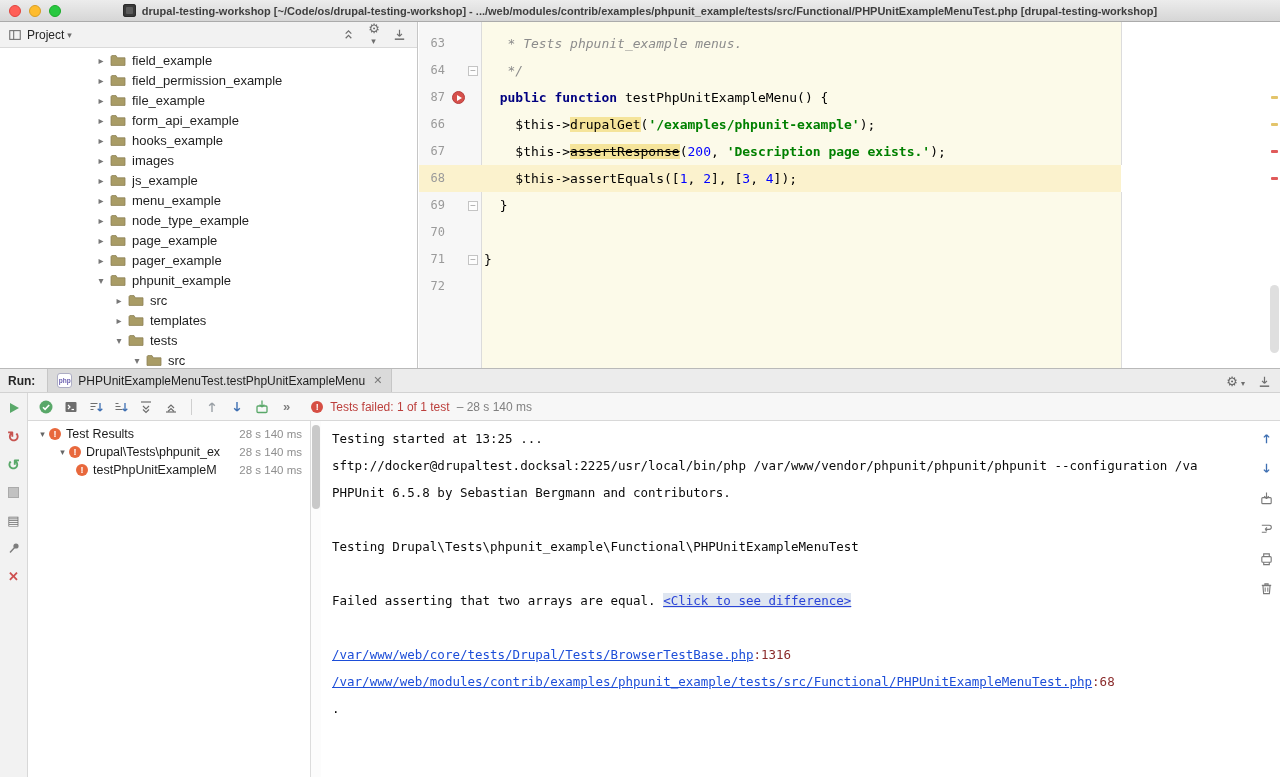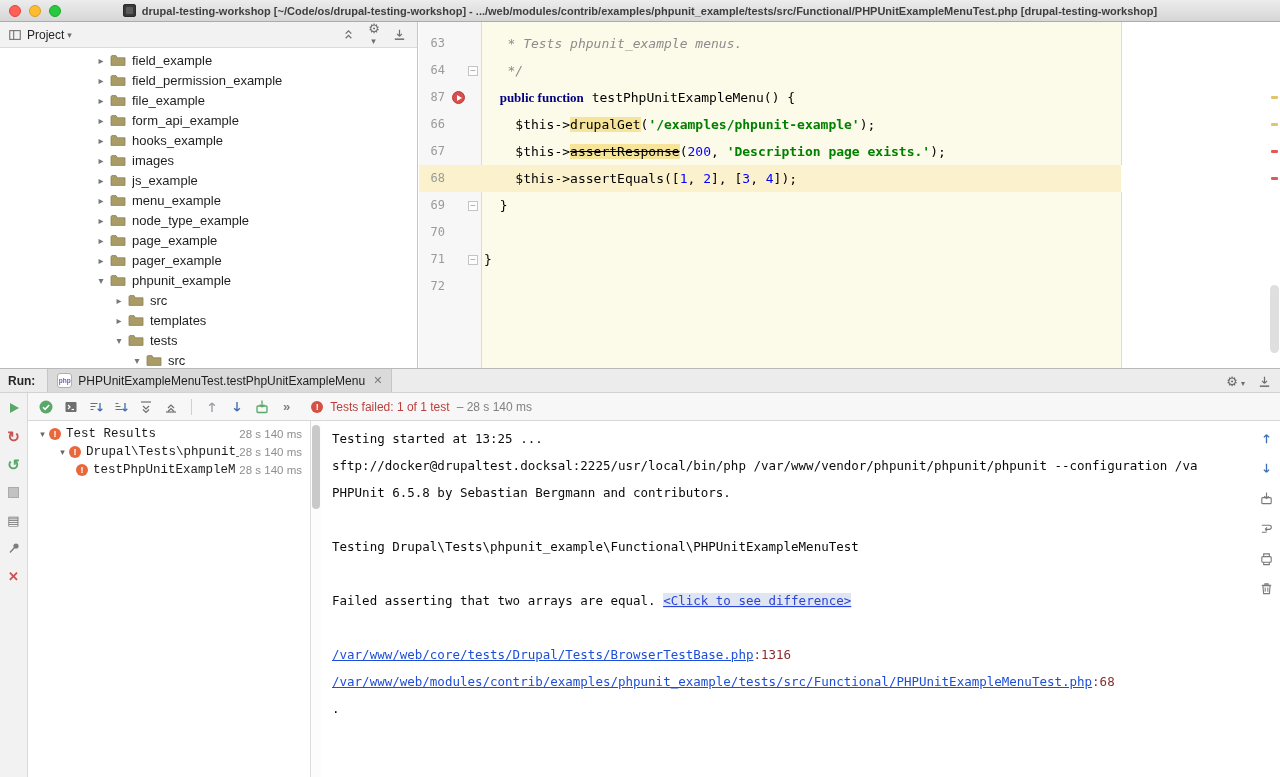--- a/index.html
+++ b/index.html
@@ -58,21 +58,21 @@
   .bp { position:absolute; left:33px; top:7px; width:13px; height:13px; border-radius:50%;
     background:#D7504B; border:1px solid #B63E3E; }
   .bp:after { content:""; position:absolute; left:4px; top:3px; border-left:5px solid #FFF;
     border-top:3px solid transparent; border-bottom:3px solid transparent; }
   .fold { position:absolute; left:49px; top:9px; width:10px; height:10px; border:1px solid #C4C4C4;
     background:#FDFDFD; color:#8A8A8A; font-size:8px; line-height:8px; text-align:center; }
   .ecode { flex:1; font-family:"DejaVu Sans Mono",monospace; font-size:13px; line-height:27px;
     white-space:pre; padding-left:3px; color:#000; }
   .seg-plain { color:#000; }
   .seg-comment { color:#8C8C8C; font-style:italic;text-align:center; }
-  .seg-keyword { color:#000080; font-weight:bold;font-family:Liberation Serif, serif; }
+  .seg-keyword { color:#000080; font-weight:bold; }
   .seg-string { color:#008000; font-weight:bold; }
   .seg-number { color:#0000FF; }
   .seg-warn { background:#F5E49A; }
   .seg-deprecated { background:#F5E49A; text-decoration:line-through; }
   .stripe-mark { position:absolute; right:2px; width:7px; height:3px; border-radius:1px; }
   .sm-y { background:#E3C46B; }
   .sm-r { background:#E05A5A; }
   .ed-thumb { position:absolute; right:1px; top:263px; width:9px; height:68px;
     background:rgba(80,80,80,.18); border-radius:5px; }
 
@@ -111,21 +111,21 @@
   .ls-stop { width:11px; height:11px; background:#C2C2C2; border:1px solid #ABABAB; }
   .ls-layout { color:#6E6E6E; font-size:13px; line-height:13px; }
   .ls-close { color:#CE5050; font-size:13px; font-weight:bold; line-height:13px; }
 
   .run-content { position:absolute; left:28px; right:0; top:52px; bottom:0; display:flex; }
   .test-tree { width:283px; flex:none; border-right:1px solid #DCDCDC; padding-top:4px; overflow:hidden; }
   .ttrow { height:18px; display:flex; align-items:center; font-size:12.5px; color:#1C1C1C; white-space:nowrap; }
   .tarrow { width:13px; color:#666; font-size:9px; text-align:center; flex:none; }
   .tfail { width:12px; height:12px; border-radius:50%; background:#E8683C; color:#FFF; font-size:9px;
     font-weight:bold; line-height:12px; text-align:center; flex:none; margin-right:5px; }
-  .tlabel { overflow:hidden;font-family:Liberation Mono, monospace; }
+  .tlabel { overflow:hidden; }
   .ttime { margin-left:auto; padding-right:8px; color:#8F8F8F; font-size:11.5px; flex:none; }
 
   .mini-scroll { width:10px; flex:none; position:relative; background:#FCFCFC; }
   .ms-thumb { position:absolute; left:1px; top:4px; width:8px; height:84px; background:#C9C9C9; border-radius:4px; }
 
   .console { flex:1; overflow:hidden; padding:4px 0 0 11px; }
   .con-line { height:27px; line-height:27px; font-family:"DejaVu Sans Mono",monospace; font-size:12.5px; white-space:pre; }
   .c-plain { color:#0B0B0B; }
   .c-link { color:#1d4ed8; text-decoration:underline; }
   .c-difflink { color:#2B44D7; text-decoration:underline; background:#DFE6F1; }

